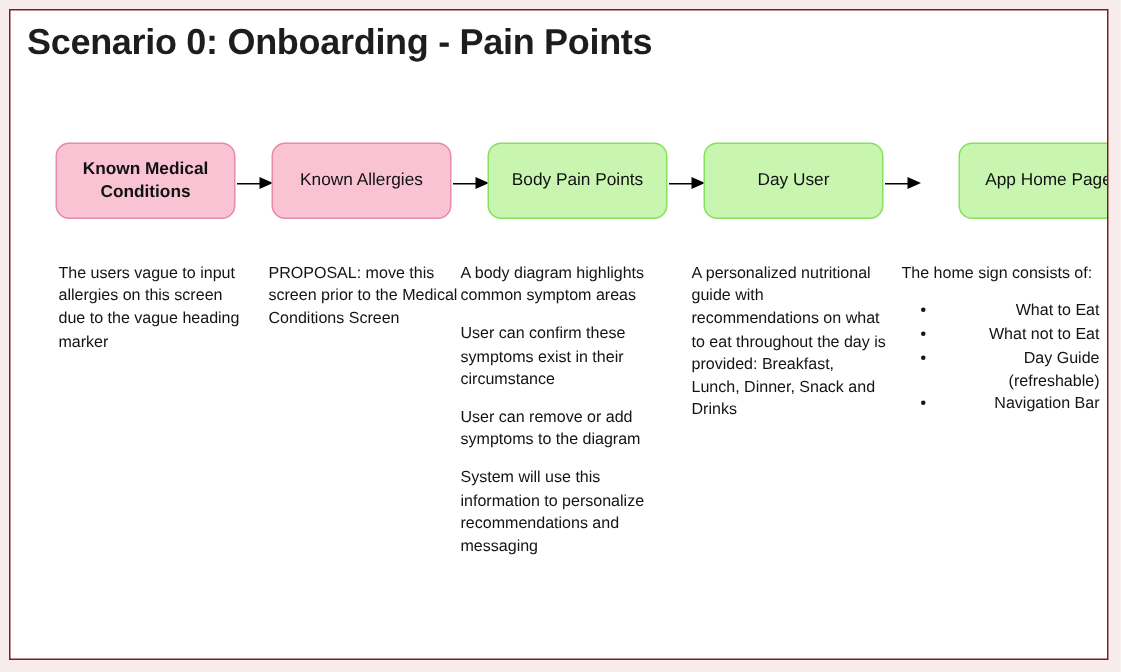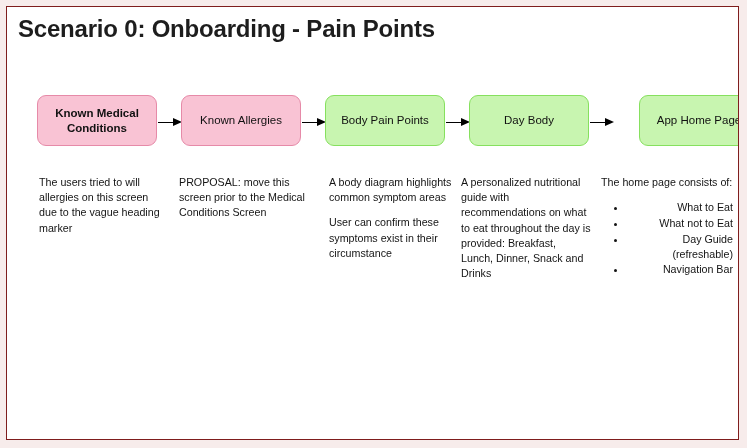--- a/index.html
+++ b/index.html
@@ -153,47 +153,49 @@
         <div class="head"></div>
       </div>
       <div class="flow-node green" style="left: 318px;">
         <span>Body Pain Points</span>
       </div>
       <div class="arrow" style="left: 439px;">
         <div class="shaft"></div>
         <div class="head"></div>
       </div>
       <div class="flow-node green" style="left: 462px;">
-        <span>Day Body</span>
+        <span>Day User</span>
       </div>
       <div class="arrow" style="left: 583px;">
         <div class="shaft"></div>
         <div class="head"></div>
       </div>
       <div class="flow-node green" style="left: 632px;">
         <span>App Home Page</span>
       </div>
     </div>
 
   <div id="columns-host">
       <div class="col" style="left: 32px; width: 128px;">
-        <p>The users tried to will allergies on this screen due to the vague heading marker</p>
+        <p>The users vague to input allergies on this screen due to the vague heading marker</p>
       </div>
       <div class="col" style="left: 172px; width: 132px;">
         <p>PROPOSAL: move this screen prior to the Medical Conditions Screen</p>
       </div>
-      <div class="col" style="left: 322px; width: 125px;">
+      <div class="col" style="left: 300px; width: 125px;">
         <p>A body diagram highlights common symptom areas</p>
         <p>User can confirm these symptoms exist in their circumstance</p>
+        <p>User can remove or add symptoms to the diagram</p>
+        <p>System will use this information to personalize recommendations and messaging</p>
       </div>
       <div class="col" style="left: 454px; width: 130px;">
         <p>A personalized nutritional guide with recommendations on what to eat throughout the day is provided: Breakfast, Lunch, Dinner, Snack and Drinks</p>
       </div>
       <div class="col" style="left: 594px; width: 132px;">
-        <p>The home page consists of:</p>
+        <p>The home sign consists of:</p>
         <ul>
           <li>What to Eat</li>
           <li>What not to Eat</li>
           <li>Day Guide (refreshable)</li>
           <li>Navigation Bar</li>
         </ul>
       </div>
     </div>
 
 </div>

